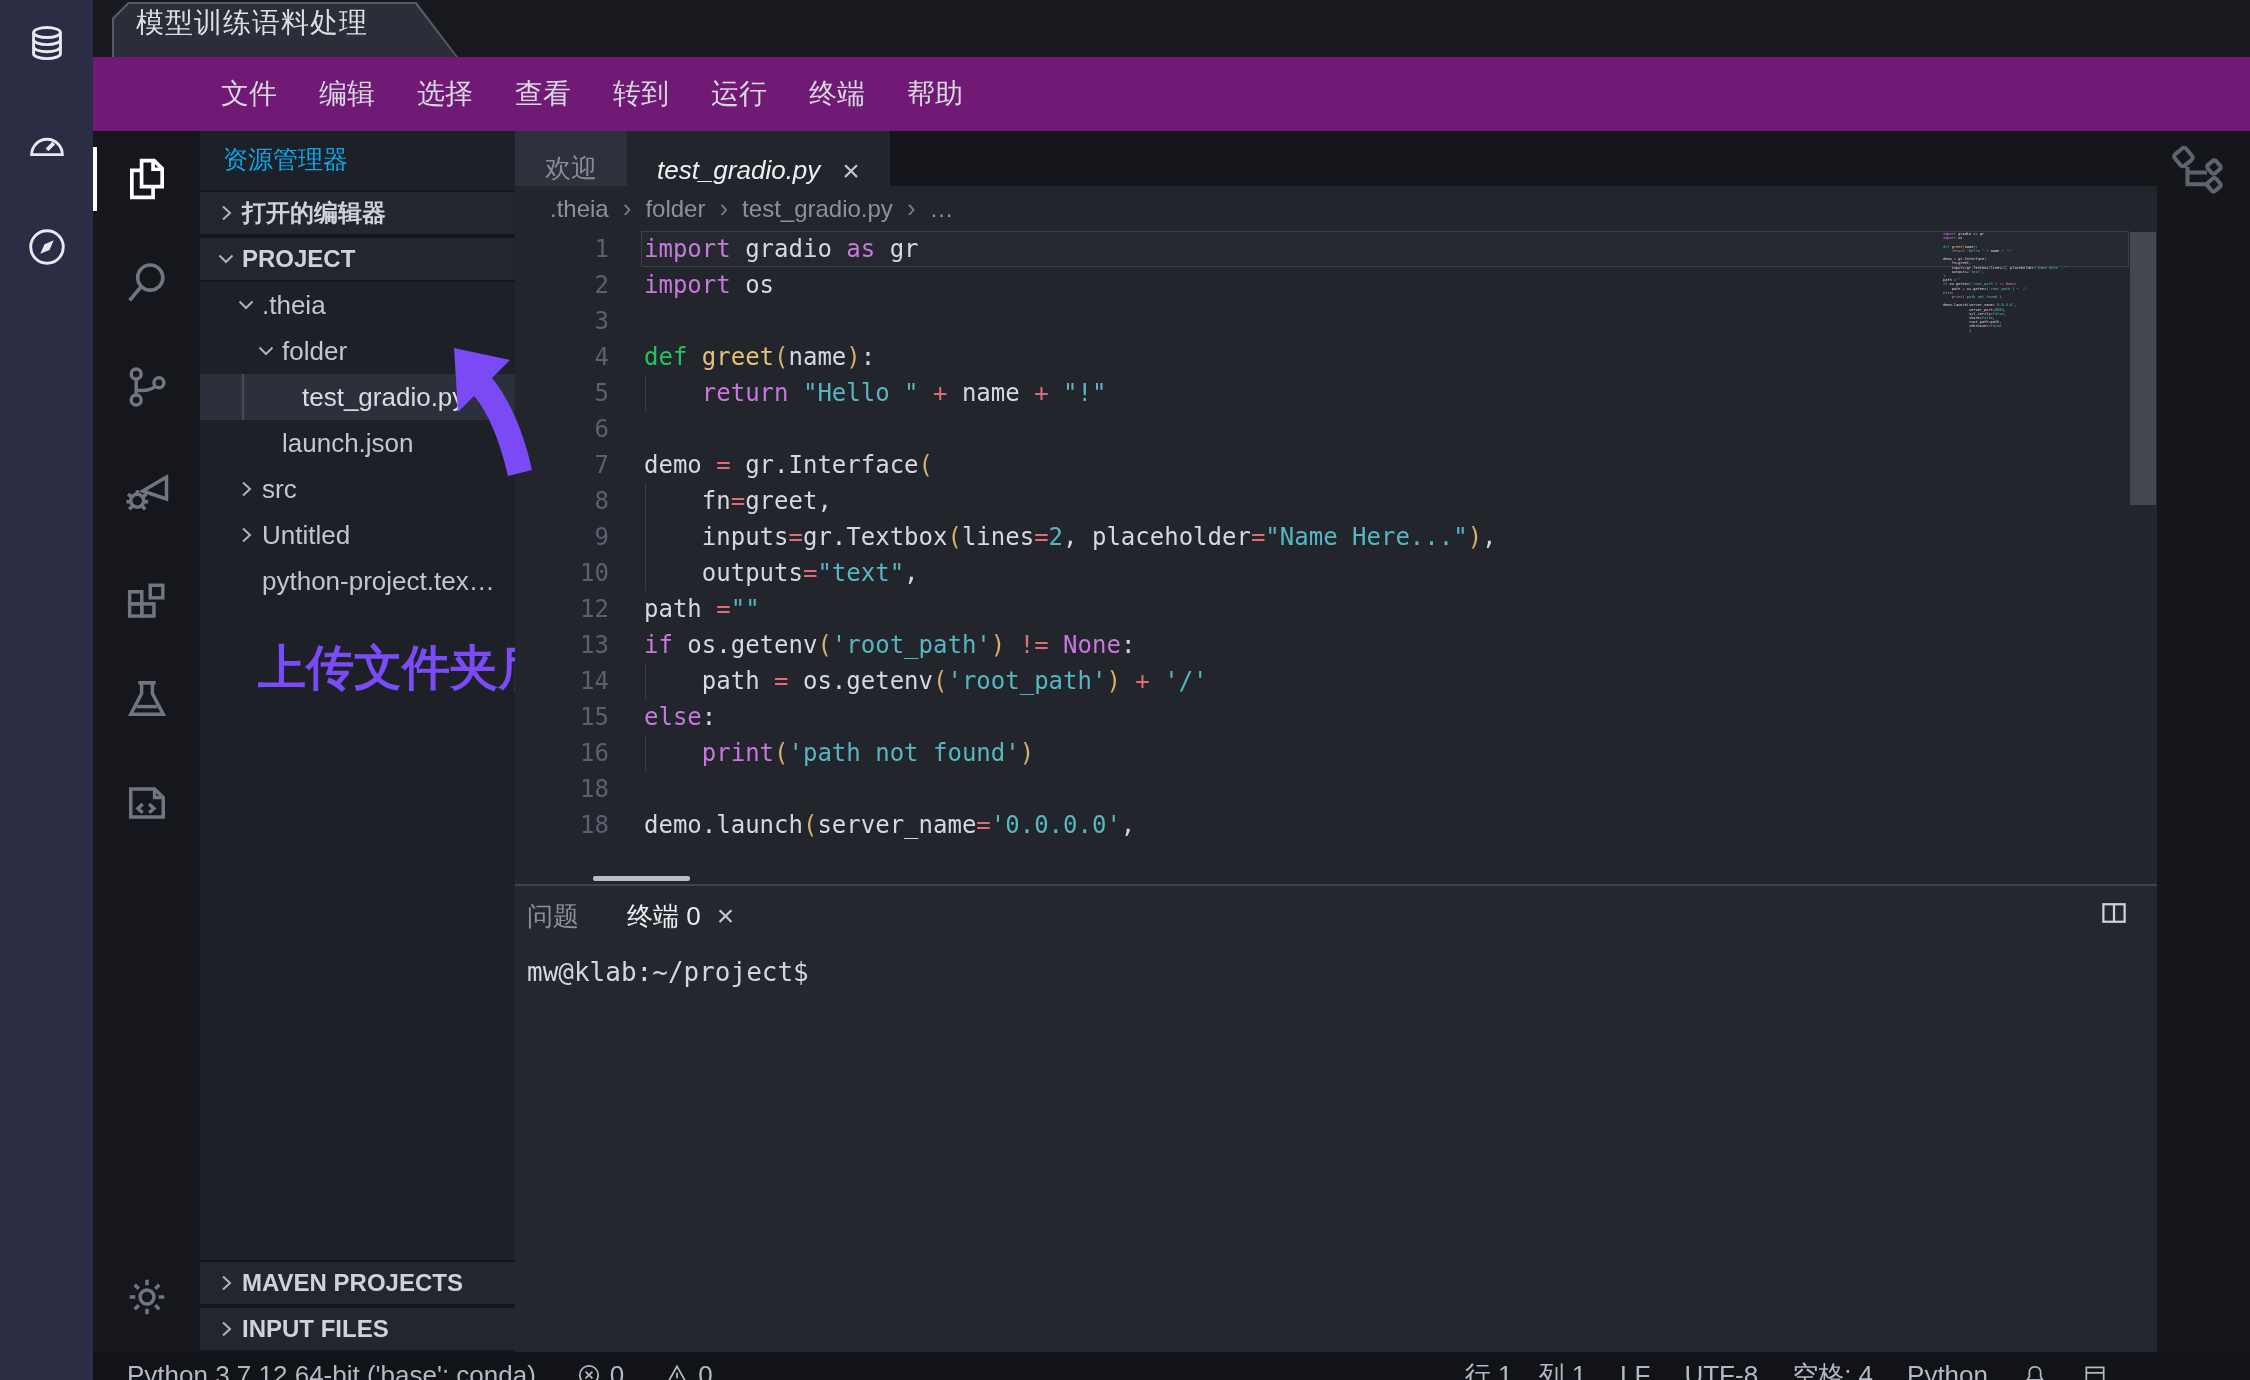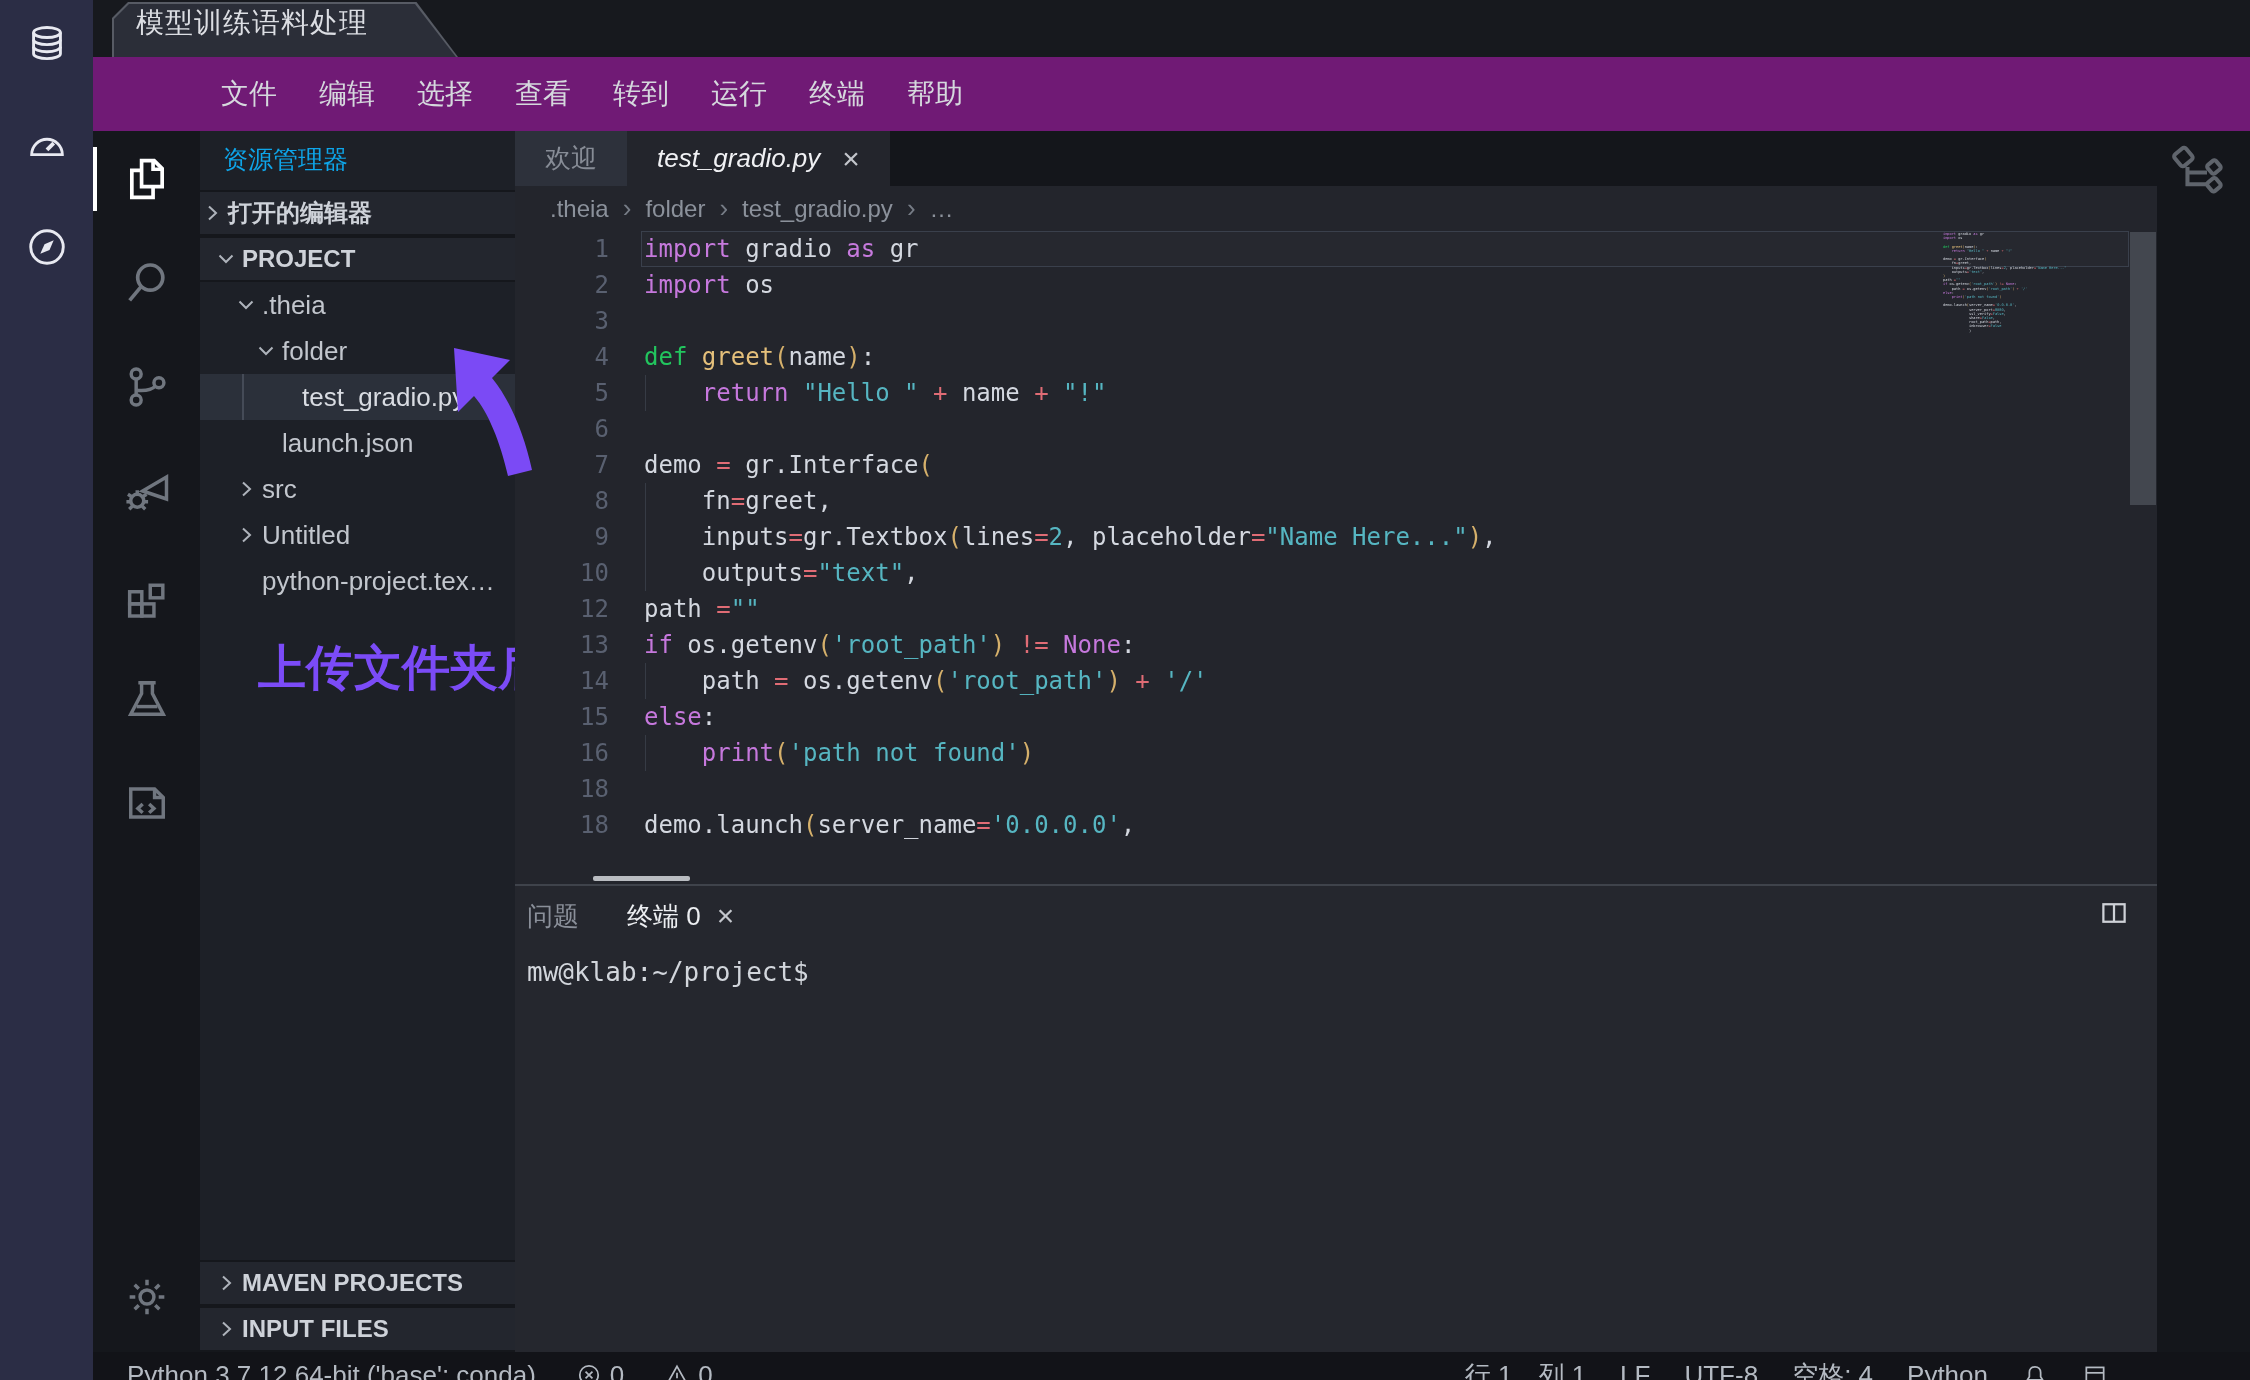--- a/index.html
+++ b/index.html
@@ -36,21 +36,21 @@
       font-weight:bold;font-size:24px;color:#ced2d9;}
   .sb-row.selected{background:#2b303a;color:#d9dce2;}
   .sb-row.selected::before{content:"";position:absolute;left:42px;top:0;bottom:0;width:2px;background:#454b57;}
   .sb-chevron{width:24px;height:24px;color:#aeb3bb;margin-right:4px;flex:0 0 24px;}
   .sb-spacer{flex:0 0 28px;}
   .sb-bottom{position:absolute;left:0;bottom:0;width:100%;}
   .annotation-text{position:absolute;left:58px;top:505px;font-size:48px;font-weight:bold;white-space:nowrap;}
   
   .editor{position:absolute;left:515px;top:131px;width:1642px;height:753px;background:#23252c;}
   .tabbar{position:absolute;left:0;top:0;width:100%;height:55px;background:#14161b;display:flex;}
-  .etab{height:55px;display:flex;align-items:center;justify-content:center;font-size:26px;
+  .etab{height:55px;display:flex;align-items:flex-end;justify-content:center;font-size:26px;
       color:#878c96;background:#2d313b;padding:0 30px;box-sizing:border-box;cursor:default;}
   .etab.active{background:#23252c;color:#f0f1f4;font-style:italic;}
   .etab .close{margin-left:22px;font-style:normal;font-size:30px;color:#c3c6cc;line-height:1;}
   .breadcrumb{position:absolute;left:0;top:55px;width:100%;height:45px;display:flex;align-items:center;
       padding-left:35px;box-sizing:border-box;font-size:24px;color:#8b919b;gap:14px;}
   .breadcrumb .sep{font-size:26px;color:#767c86;}
   
   .code{position:absolute;left:0;top:100px;width:100%;height:653px;
       font-family:"DejaVu Sans Mono","Liberation Mono",monospace;font-size:24px;}
   .cline{position:relative;height:36px;line-height:36px;white-space:pre;display:flex;}
@@ -194,21 +194,21 @@
       <svg viewBox="0 0 24 24" fill="none" stroke="currentColor" stroke-width="1.6">
         <circle cx="12" cy="12" r="3.2"></circle>
         <path d="M12 4v2.6M12 17.4V20M20 12h-2.6M6.6 12H4M17.7 6.3l-1.9 1.9M8.2 15.8l-1.9 1.9M17.7 17.7l-1.9-1.9M8.2 8.2L6.3 6.3"></path>
       </svg>
     </div>
   </div>
 
   <div class="sidebar">
     <div class="sb-title">资源管理器</div>
     <div id="sb-rows">
-        <div class="sb-row header" style="">
+        <div class="sb-row header" style="padding-left: 14px;">
           <span class="sb-chevron">
             <svg viewBox="0 0 24 24" fill="none" stroke="currentColor" stroke-width="2" width="24" height="24">
               <path d="M9 5.5l7 6.5-7 6.5"></path>
             </svg>
           </span>
           <span>打开的编辑器</span>
         </div>
         <div class="sb-row header" style="padding-left: 14px;">
           <span class="sb-chevron">
             <svg viewBox="0 0 24 24" fill="none" stroke="currentColor" stroke-width="2" width="24" height="24">

